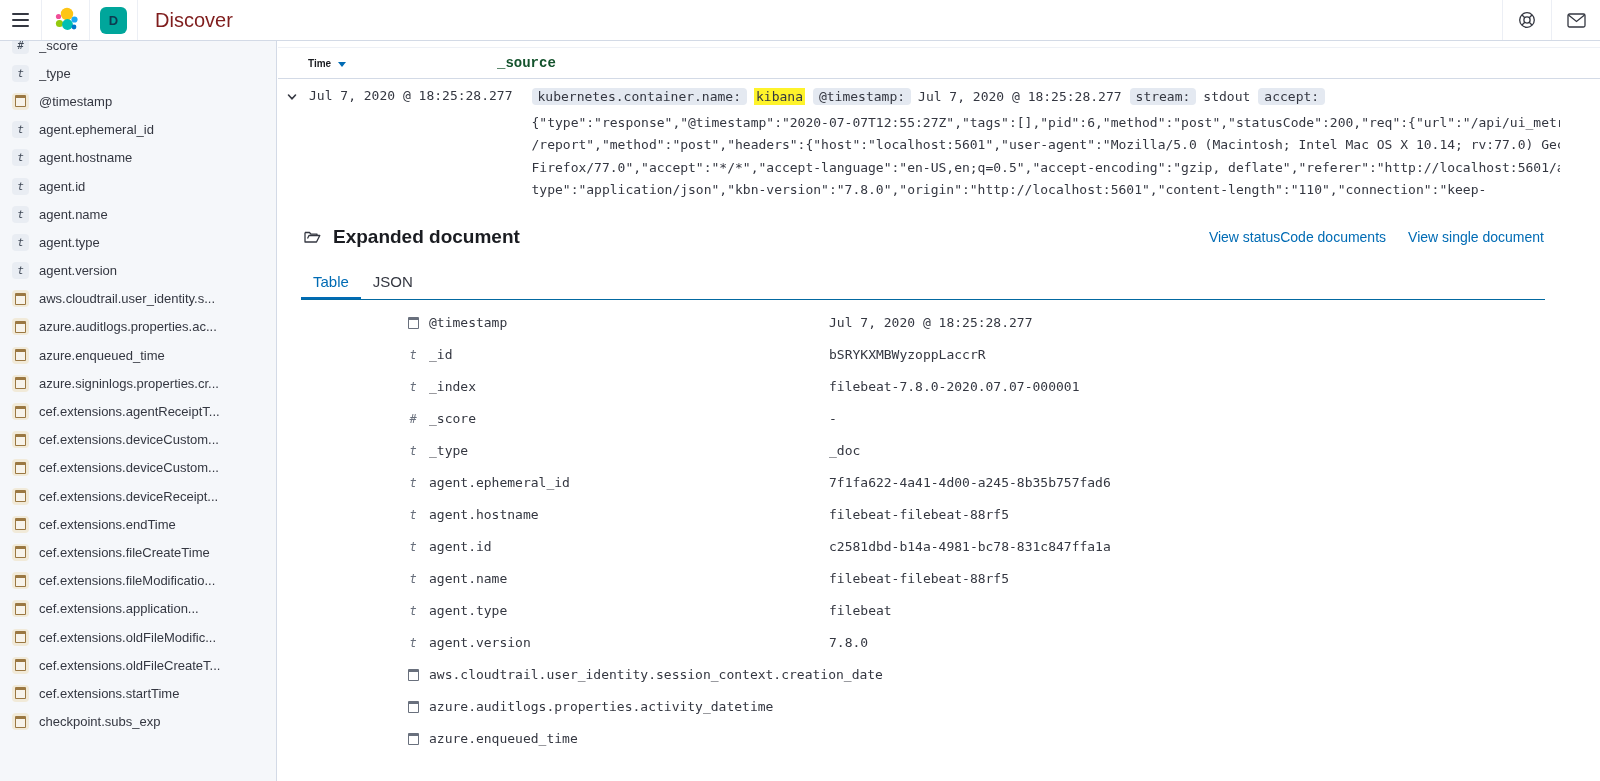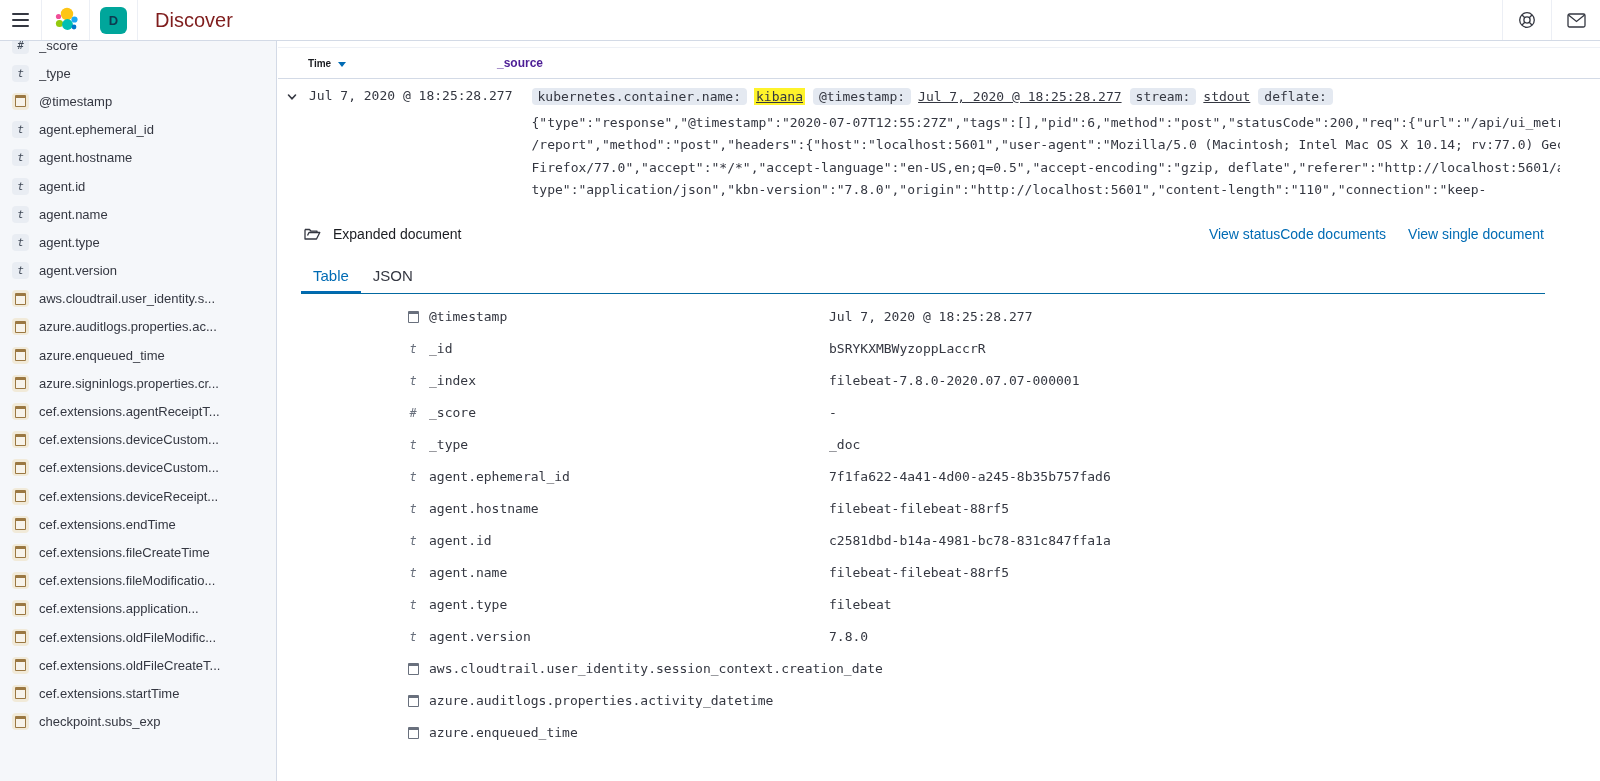--- a/index.html
+++ b/index.html
@@ -40,42 +40,42 @@
 
   
   .content { position:absolute; top:41px; left:278px; right:0; bottom:0; background:#fff;
              overflow:hidden; }
   .results-table { margin-top:6px; border-top:1px solid #eef1f6; }
   .table-header { display:flex; align-items:center; height:31px; border-bottom:1px solid #d3dae6; }
   .col-time { margin-left:30px; width:189px; display:flex; align-items:center; gap:7px;
               font-size:10px; font-weight:bold; color:#1a1c21; cursor:pointer; }
   .sort-arrow { width:0; height:0; border-left:4px solid transparent; border-right:4px solid transparent;
                 border-top:5px solid #006BB4; margin-top:2px; }
-  .col-source { font-size:12px; font-weight:bold; color:#4c1d95; }
+  .col-source { font-size:14px; font-weight:bold; color:#14532d;font-family:Liberation Mono, monospace; }
 
   .doc-row { display:flex; padding-top:9px; }
   .expand-toggle { flex:0 0 16px; height:16px; margin-left:6px; margin-top:2px; background:none;
                    border:none; cursor:pointer; color:#343741; padding:0; }
   .time-cell { flex:0 0 170px; margin-left:9px; font-family:"DejaVu Sans Mono", monospace;
                font-size:13px; color:#343741; white-space:nowrap; }
   .source-cell { flex:1; margin-left:19px; padding-right:40px; overflow:hidden; }
   .badge-line { display:flex; flex-wrap:wrap; align-items:center; column-gap:8px; row-gap:4px;
                 font-family:"DejaVu Sans Mono", monospace; font-size:13px; }
   .badge-pair { display:inline-flex; align-items:center; gap:7px; }
   .kv-badge { background:#e4e9f1; border-radius:4px; padding:1px 6px; color:#343741; }
-  .kv-value { color:#343741; white-space:pre;text-decoration:underline; }
+  .kv-value { color:#343741; white-space:pre; }
   .kv-value.hl { background:#fef32b; padding:1px 2px; }
   .message-lines { margin-top:7px; }
   .msg-line { font-family:"DejaVu Sans Mono", monospace; font-size:13px; line-height:22.4px;
               color:#343741; white-space:pre; overflow:hidden; }
 
   
   .expanded-header { display:flex; align-items:center; margin:24px 56px 0 26px; }
   .folder-icon { display:flex; color:#343741; margin-right:12px; }
-  .expanded-title { font-size:14px; font-weight:normal; color:#1a1c21; }
+  .expanded-title { font-size:19px; font-weight:bold; color:#1a1c21; }
   .links { margin-left:auto; display:flex; gap:22px; }
   .links a { color:#006BB4; font-size:14px; text-decoration:none; cursor:pointer; }
 
   .tabs { display:flex; margin:16px 55px 0 23px; border-bottom:1px solid #0369a1; }
   .tab { background:none; border:none; font-family:"Liberation Sans", sans-serif; font-size:15px;
          padding:9px 12px; color:#343741; cursor:pointer; }
   .tab.active { color:#006BB4; box-shadow:inset 0 -2px 0 #006BB4; }
 
   .doc-table { margin-top:7px; }
   .doc-table-row { display:flex; align-items:center; height:32px; }
@@ -311,21 +311,21 @@
               <span class="kv-badge">@timestamp:</span>
               <span class="kv-value">Jul 7, 2020 @ 18:25:28.277</span>
             </span>
 
             <span class="badge-pair">
               <span class="kv-badge">stream:</span>
               <span class="kv-value">stdout</span>
             </span>
 
             <span class="badge-pair">
-              <span class="kv-badge">deflate:</span>
+              <span class="kv-badge">accept:</span>
               <span class="kv-value"></span>
             </span>
           </div>
         <div class="message-lines">
 
             <div class="msg-line">{"type":"response","@timestamp":"2020-07-07T12:55:27Z","tags":[],"pid":6,"method":"post","statusCode":200,"req":{"url":"/api/ui_metric</div>
 
             <div class="msg-line">/report","method":"post","headers":{"host":"localhost:5601","user-agent":"Mozilla/5.0 (Macintosh; Intel Mac OS X 10.14; rv:77.0) Gecko/20100101</div>
 
             <div class="msg-line">Firefox/77.0","accept":"*/*","accept-language":"en-US,en;q=0.5","accept-encoding":"gzip, deflate","referer":"http://localhost:5601/app/kibana","content-</div>

